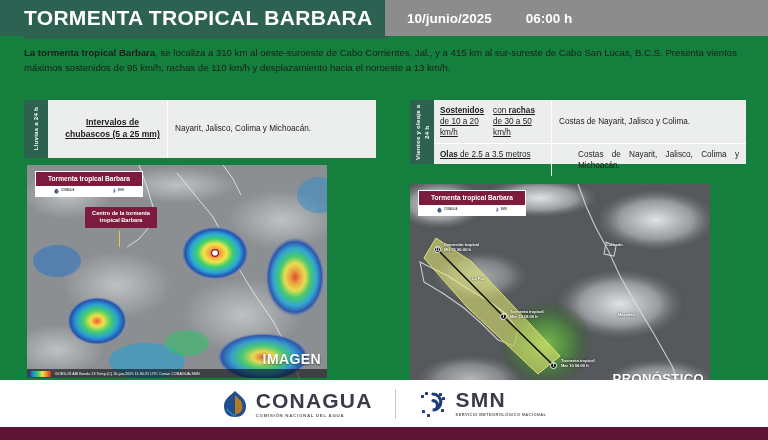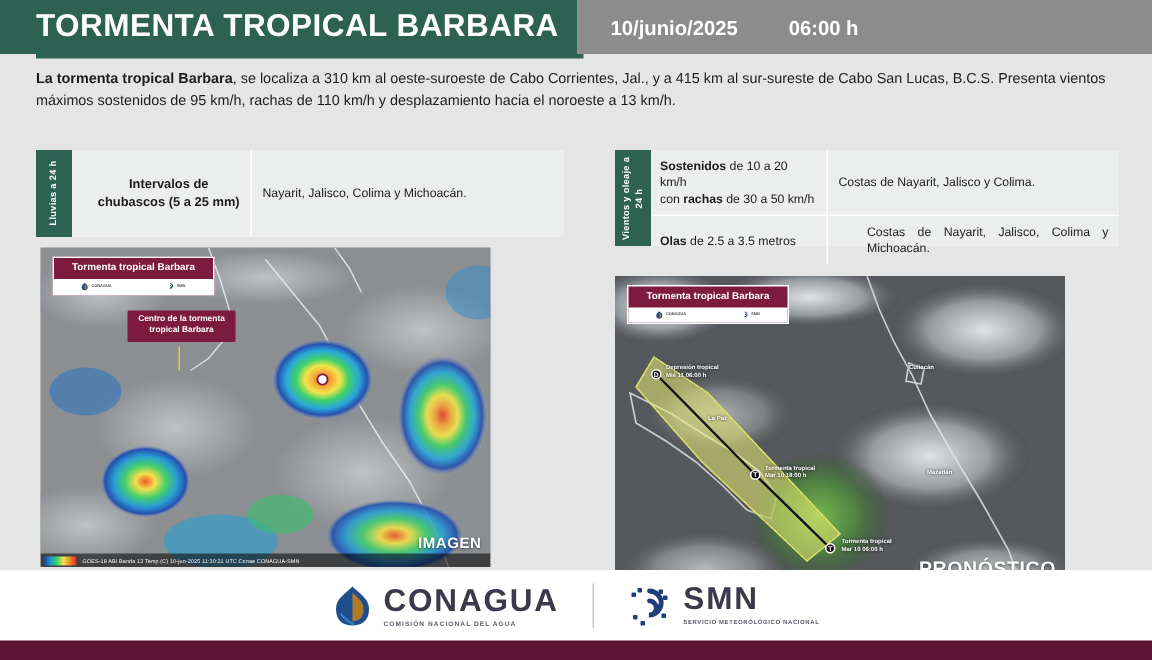--- a/index.html
+++ b/index.html
@@ -3,21 +3,21 @@
 <meta charset="utf-8">
 <title>SMN Bulletin</title>
 <style>
   * { box-sizing: border-box; margin: 0; padding: 0; }
   html, body {
     width: 768px; height: 440px;
     font-family: "Liberation Sans", sans-serif;
     background: #ffffff;
     overflow: hidden;
   }
-  .page { position: relative; width: 768px; height: 440px; background: #e5e5e5; }
+  .page { position: relative; width: 768px; height: 440px; background: #15803d; }
 
   
   .header { position: absolute; left: 0; top: 0; width: 768px; height: 36px; display: flex; }
   .header-title-box {
     width: 385px; height: 36px; background: #2d6152;
     display: flex; align-items: center; padding-left: 24px;
   }
   .header-title {
     color: #ffffff; font-size: 21px; font-weight: bold; letter-spacing: .3px;
     white-space: nowrap;
@@ -45,22 +45,23 @@
   .tbl-side-inner {
     writing-mode: vertical-rl; transform: rotate(180deg);
     font-size: 6.2px; font-weight: bold; line-height: 1.5; text-align: center;
     letter-spacing: .2px;
   }
   .tbl-rows { flex: 1; display: flex; flex-direction: column; }
   .tbl-row { display: flex; flex: 1; }
   .tbl-row + .tbl-row { border-top: 1px solid #ffffff; gap: 19px; }
   .cell-a {
     padding: 5px 6px; font-size: 8.2px; line-height: 1.35; color: #1c1c1c;
-    display: flex; flex-direction: column; justify-content: center;
+    display: flex; flex-direction: row; justify-content: space-between;
     border-right: 1px solid #ffffff;
+    text-decoration: underline;
   }
   .cell-b {
     padding: 5px 7px; font-size: 8.2px; line-height: 1.35; color: #1c1c1c;
     display: flex; align-items: center; flex: 1;
   }
   .cell-a b, .cell-b b { font-weight: bold; }
 
   
   #tbl-lluvias { left: 24px; top: 100px; width: 352px; height: 58px; }
   #tbl-lluvias .cell-a { width: 120px; text-align: center; align-items: center; font-weight: bold; font-size: 8.6px; padding-left: 16px; }
@@ -71,21 +72,21 @@
   #tbl-vientos .cell-a { width: 118px; }
   .justify { text-align: justify; text-justify: inter-word; }
 
   
   .map { position: absolute; overflow: hidden; }
   #map-sat { left: 27px; top: 165px; width: 300px; height: 213px; background: #8b8f92; }
   #map-tray { left: 410px; top: 165px; width: 300px; height: 213px; background: #5a5d60; margin-top: 19px; }
 
   .map-corner-label {
     position: absolute; right: 6px; bottom: 10px;
-    color: #ffffff; font-size: 10px; font-weight: bold; line-height: 1.12;
+    color: #ffffff; font-size: 14px; font-weight: bold; line-height: 1.12;
     text-align: right; text-shadow: 0 1px 2px rgba(0,0,0,.55); letter-spacing: .4px;
   }
   #map-tray .map-corner-label { font-size: 13px; }
 
   
   .storm-badge {
     position: absolute; left: 8px; top: 6px; width: 108px;
     background: #7c1b3e; border: 1px solid #ffffff;
   }
   .storm-badge-title {

